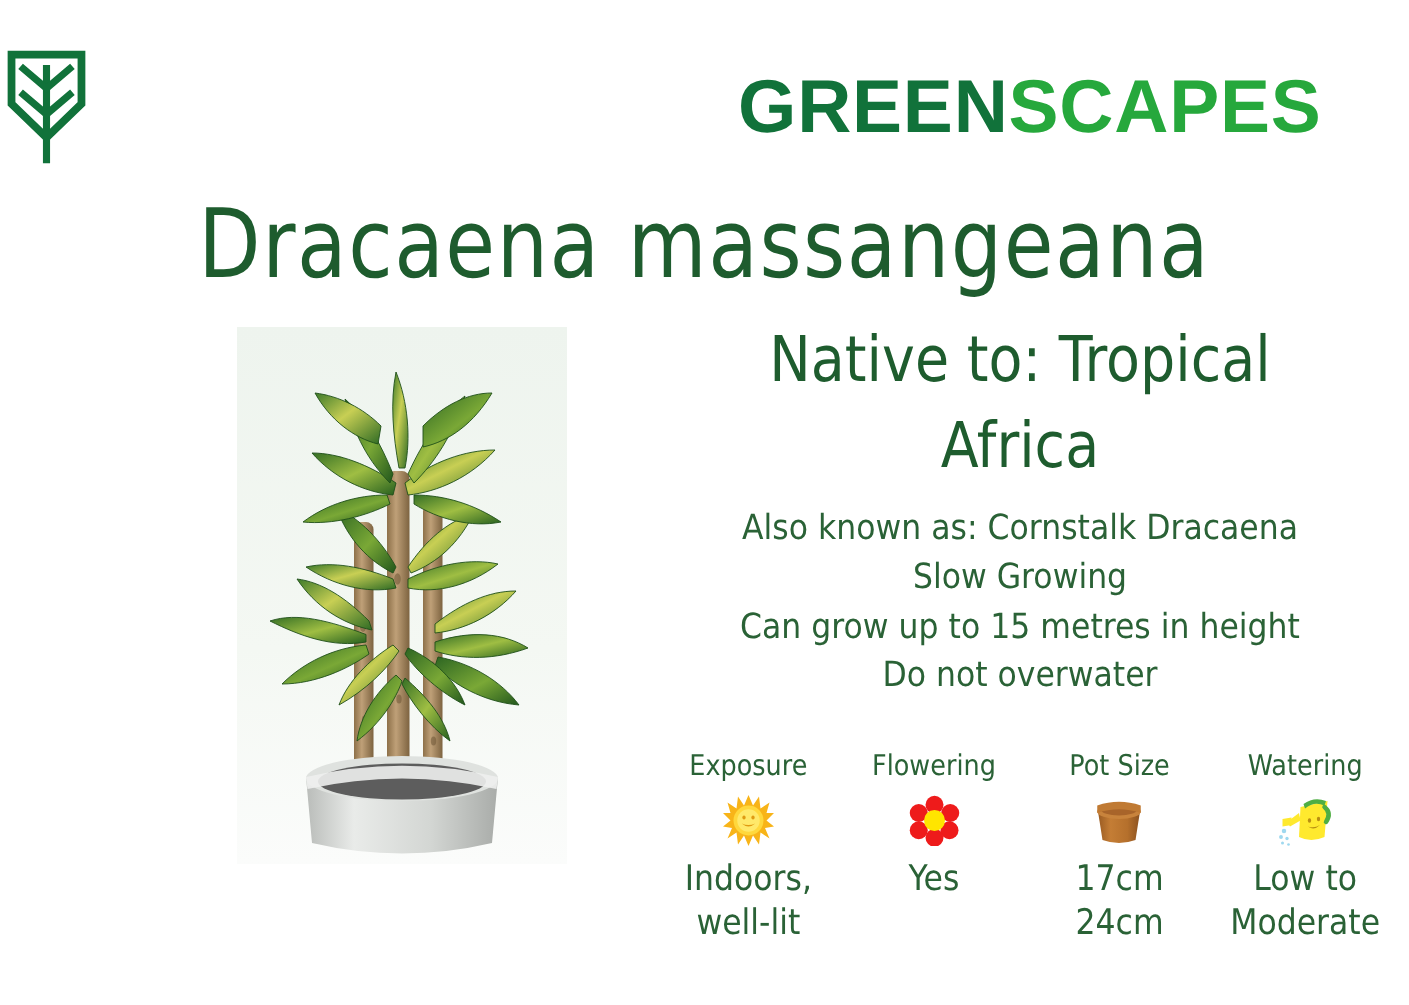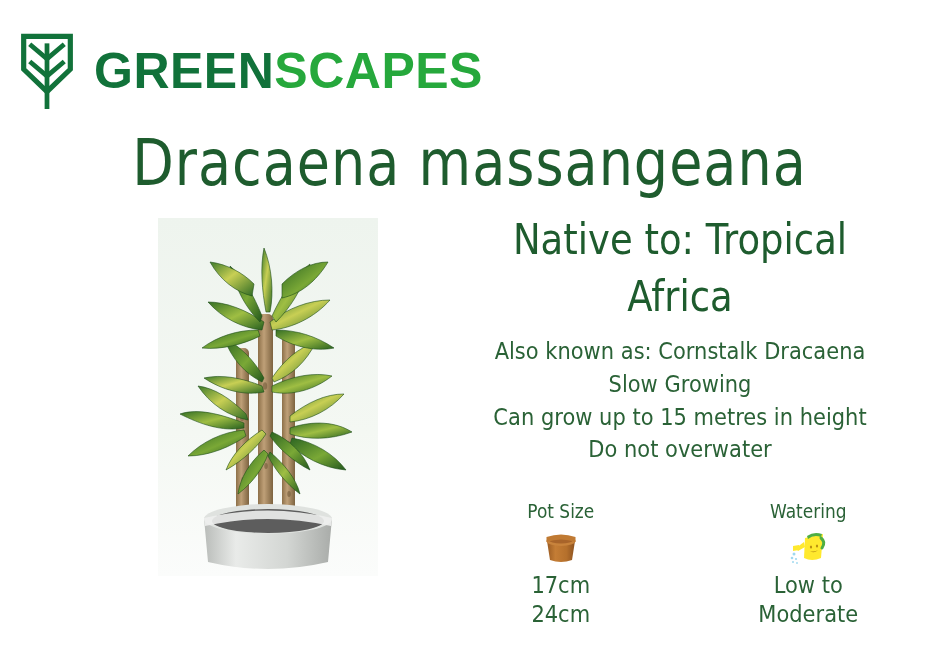--- a/index.html
+++ b/index.html
@@ -24,24 +24,23 @@
   }
 
   
   .brand {
     position: absolute;
     left: 0;
     top: 32px;
     width: 881px;
     display: flex;
     align-items: center;
-    justify-content: flex-start;
+    justify-content: space-between;
     gap: 16px;
     height: 78px;
-    margin-left: 16px;
   }
   .brand-mark {
     width: 62px;
     height: 76px;
     flex: 0 0 auto;
     display: block;
   }
   .brand-word {
     font-family: "Liberation Sans", sans-serif;
     font-size: 50px;
@@ -289,21 +288,61 @@
 
   <div class="facts-block">
     <div>Also known as: Cornstalk Dracaena</div>
     <div>Slow Growing</div>
     <div>Can grow up to 15 metres in height</div>
     <div>Do not overwater</div>
   </div>
 
   <div class="care-table">
 
-
+    <div class="care-col">
+      <div class="care-head">Exposure</div>
+      <div class="care-icon">
+        <svg width="36" height="36" viewBox="0 0 36 36" xmlns="http://www.w3.org/2000/svg" aria-hidden="true">
+          <g fill="#f8b418">
+            <path d="M18 1 L21 8 L25 2 L26 10 L32 6 L30 13 L35 13 L30 18 L35 22 L29 23 L32 30 L26 26 L25 34 L21 28 L18 35 L15 28 L11 34 L10 26 L4 30 L7 23 L1 22 L6 18 L1 13 L6 13 L4 6 L10 10 L11 2 L15 8 Z"></path>
+          </g>
+          <circle cx="18" cy="18" r="10" fill="#ffd83c"></circle>
+          <circle cx="18" cy="18" r="7.5" fill="#ffe96a"></circle>
+          <g fill="#e09a12">
+            <ellipse cx="15" cy="16" rx="1.1" ry="1.4"></ellipse>
+            <ellipse cx="21" cy="16" rx="1.1" ry="1.4"></ellipse>
+            <path d="M13.5 20 Q18 24 22.5 20 Q18 22 13.5 20 Z"></path>
+          </g>
+        </svg>
+      </div>
+      <div class="care-value">
+        <span>Indoors,</span>
+        <span>well-lit</span>
+      </div>
+    </div>
+
+    <div class="care-col">
+      <div class="care-head">Flowering</div>
+      <div class="care-icon">
+        <svg width="34" height="34" viewBox="0 0 34 34" xmlns="http://www.w3.org/2000/svg" aria-hidden="true">
+          <g fill="#ee1b1b">
+            <circle cx="17" cy="6.5" r="6"></circle>
+            <circle cx="27.5" cy="12" r="6"></circle>
+            <circle cx="27" cy="23.5" r="6"></circle>
+            <circle cx="17" cy="28.5" r="6"></circle>
+            <circle cx="6.5" cy="23.5" r="6"></circle>
+            <circle cx="6.5" cy="12" r="6"></circle>
+          </g>
+          <circle cx="17" cy="17" r="7" fill="#ffe500"></circle>
+        </svg>
+      </div>
+      <div class="care-value">
+        <span>Yes</span>
+      </div>
+    </div>
 
     <div class="care-col">
       <div class="care-head">Pot Size</div>
       <div class="care-icon">
         <svg width="40" height="36" viewBox="0 0 40 36" xmlns="http://www.w3.org/2000/svg" aria-hidden="true">
           <defs>
             <linearGradient id="potIcon" x1="0" y1="0" x2="1" y2="0">
               <stop offset="0%" stop-color="#9a5b22"></stop>
               <stop offset="30%" stop-color="#c47d35"></stop>
               <stop offset="70%" stop-color="#b5702c"></stop>

